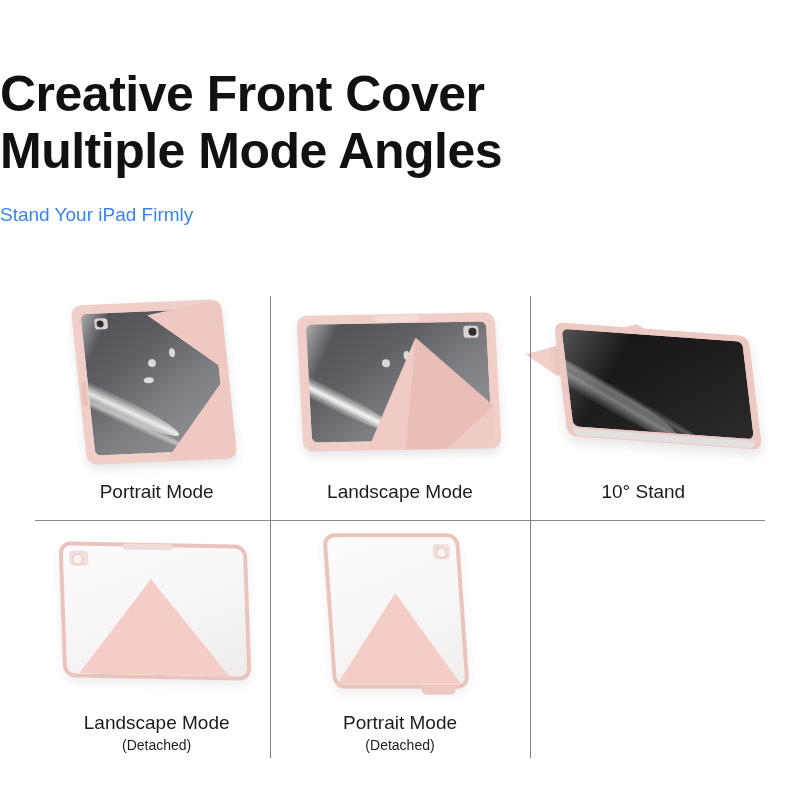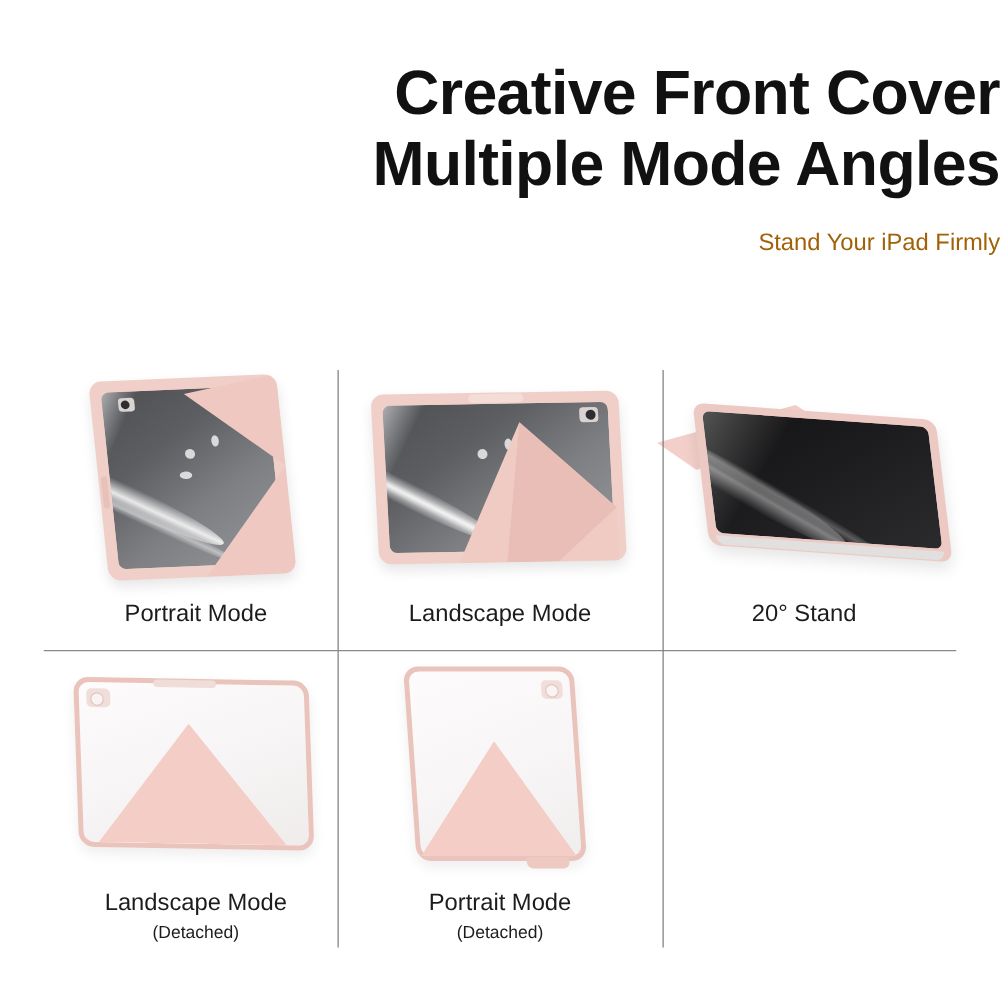--- a/index.html
+++ b/index.html
@@ -11,39 +11,39 @@
     width: 800px;
     height: 800px;
     overflow: hidden;
     font-family: "Liberation Sans", sans-serif;
     color: #1a1a1a;
     position: relative;
   }
 
   
   .header {
-    padding-top: 46px;
-    text-align: right;
+    padding-top: 66px;
+    text-align: left;
   }
   .title {
     font-size: 50px;
     line-height: 57px;
     font-weight: bold;
     letter-spacing: -0.5px;
     color: #111111;
     margin: 0;
   }
   .subtitle-block {
     margin-top: 20px;
   }
   .subtitle {
     font-size: 19px;
     line-height: 29px;
     font-weight: normal;
-    color: #a16207;
+    color: #3b82f6;
     margin: 0;
   }
 
   
   .grid {
     position: absolute;
     left: 35px;
     top: 296px;
     width: 730px;
     height: 462px;
@@ -413,21 +413,21 @@
           <div class="c3-base"></div>
           <div class="c3-screen screen-dark">
             <div class="streak" style="left:8px; top:-40px; width:26px; height:190px; opacity:.5;"></div>
             <div class="streak" style="left:52px; top:-20px; width:12px; height:170px; opacity:.3;"></div>
           </div>
           <div class="c3-edge"></div>
         </div>
       </div>
     </div>
     <div class="caption">
-      <span>20° Stand</span>
+      <span>10° Stand</span>
     </div>
   </div>
 
 
   <div class="cell">
     <div class="stage">
       <div class="art">
         <div class="c5-body">
           <div class="c5-shell"></div>
           <div class="c5-wedge"></div>

